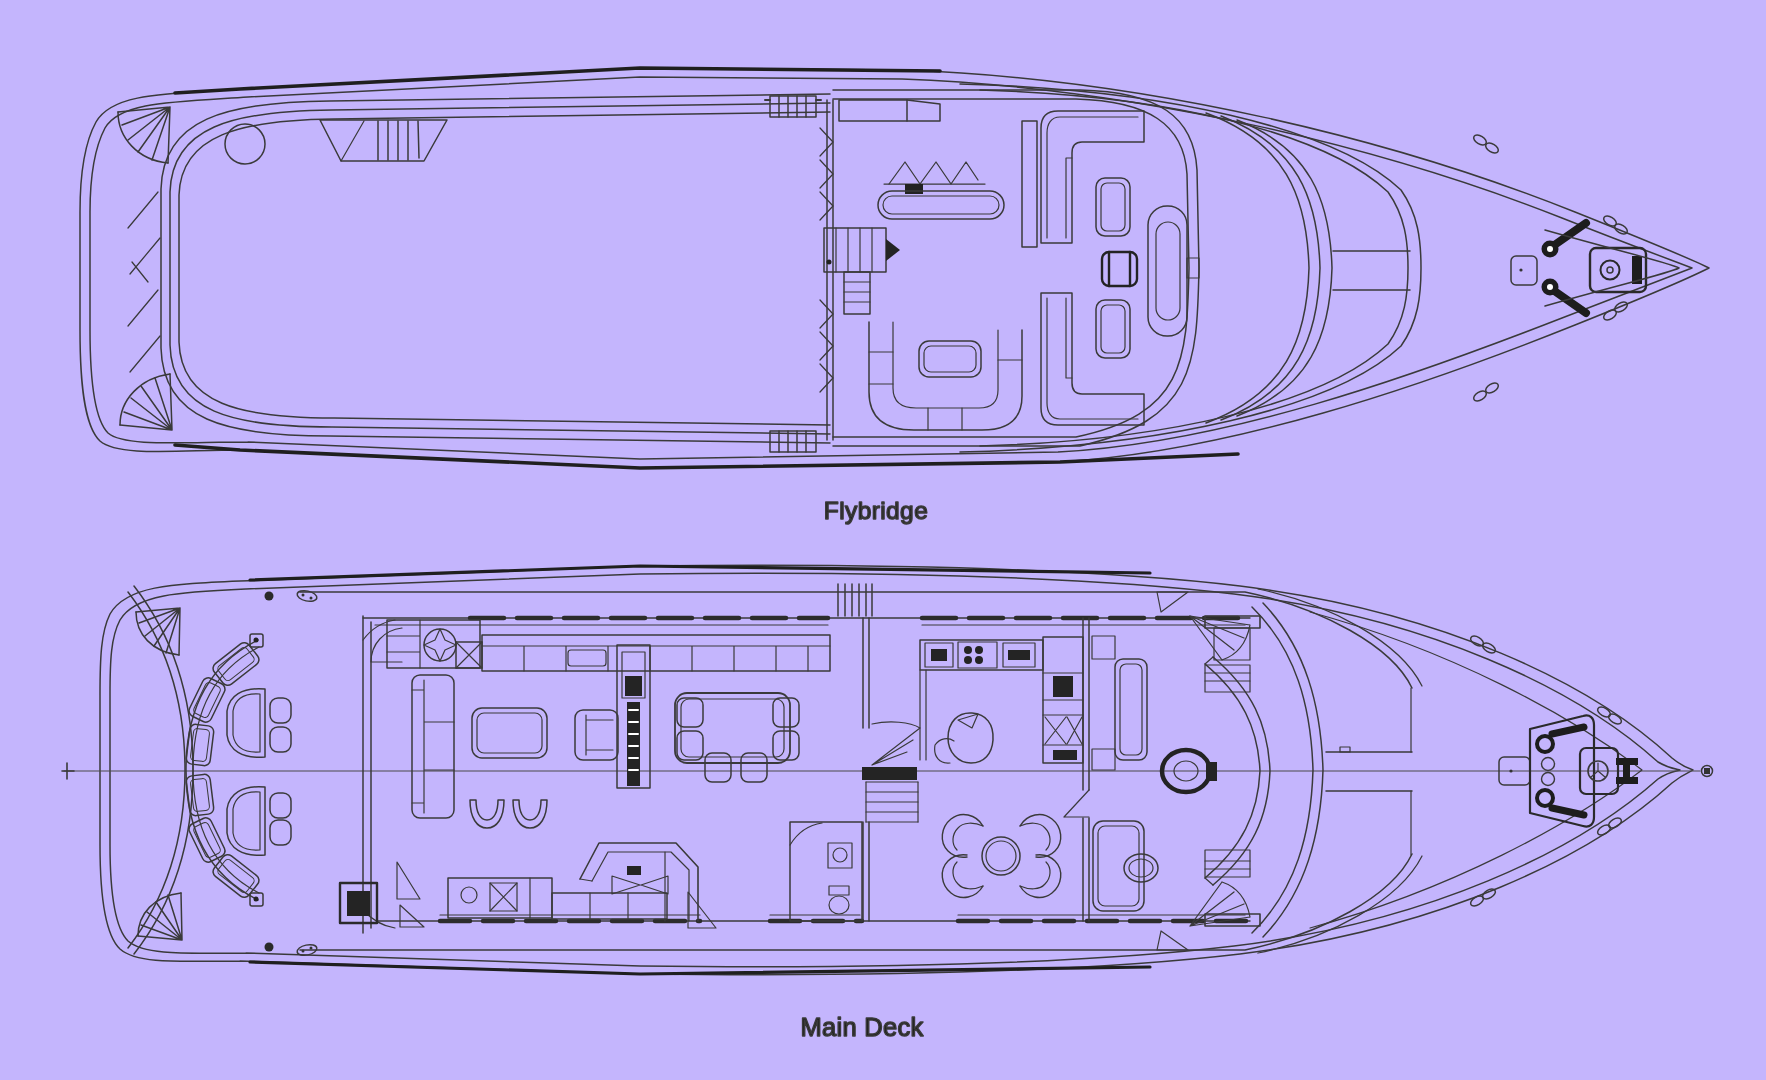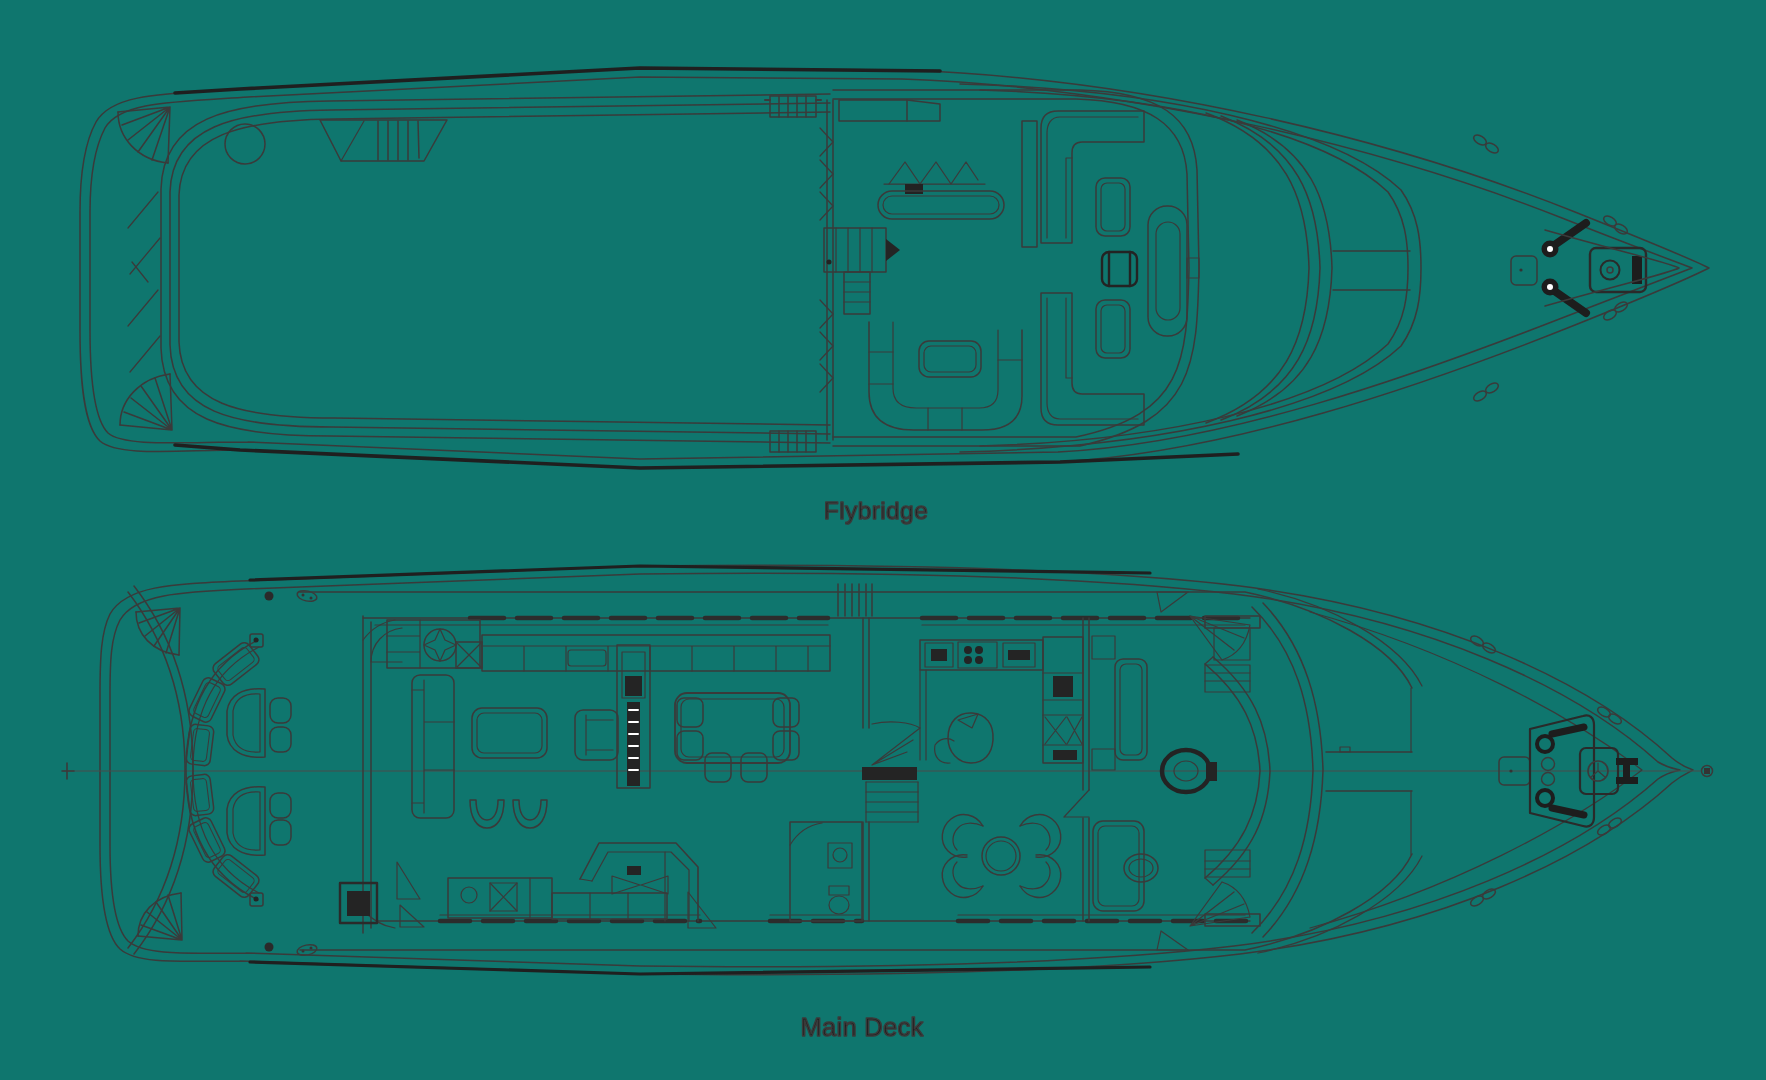--- a/index.html
+++ b/index.html
@@ -1,16 +1,16 @@
 <!DOCTYPE html>
 <html><head>
 <meta charset="utf-8">
 <style>
   html,body{margin:0;padding:0;background:#ffffff;}
-  .page{width:1766px;height:1080px;position:relative;background:#0f766e;overflow:hidden;}
+  .page{width:1766px;height:1080px;position:relative;background:#c4b5fd;overflow:hidden;}
   svg{position:absolute;top:0;left:0;}
   text{font-family:"Liberation Sans", sans-serif;fill:#1f1f1f;}
 </style>
 </head>
 <body>
 <div class="page">
 <svg width="1766" height="1080" viewBox="0 0 1766 1080">
 <g fill="none" stroke="#3a3a3a" stroke-width="1.5" stroke-linecap="round" stroke-linejoin="round">
 
 <g id="flybridge">

